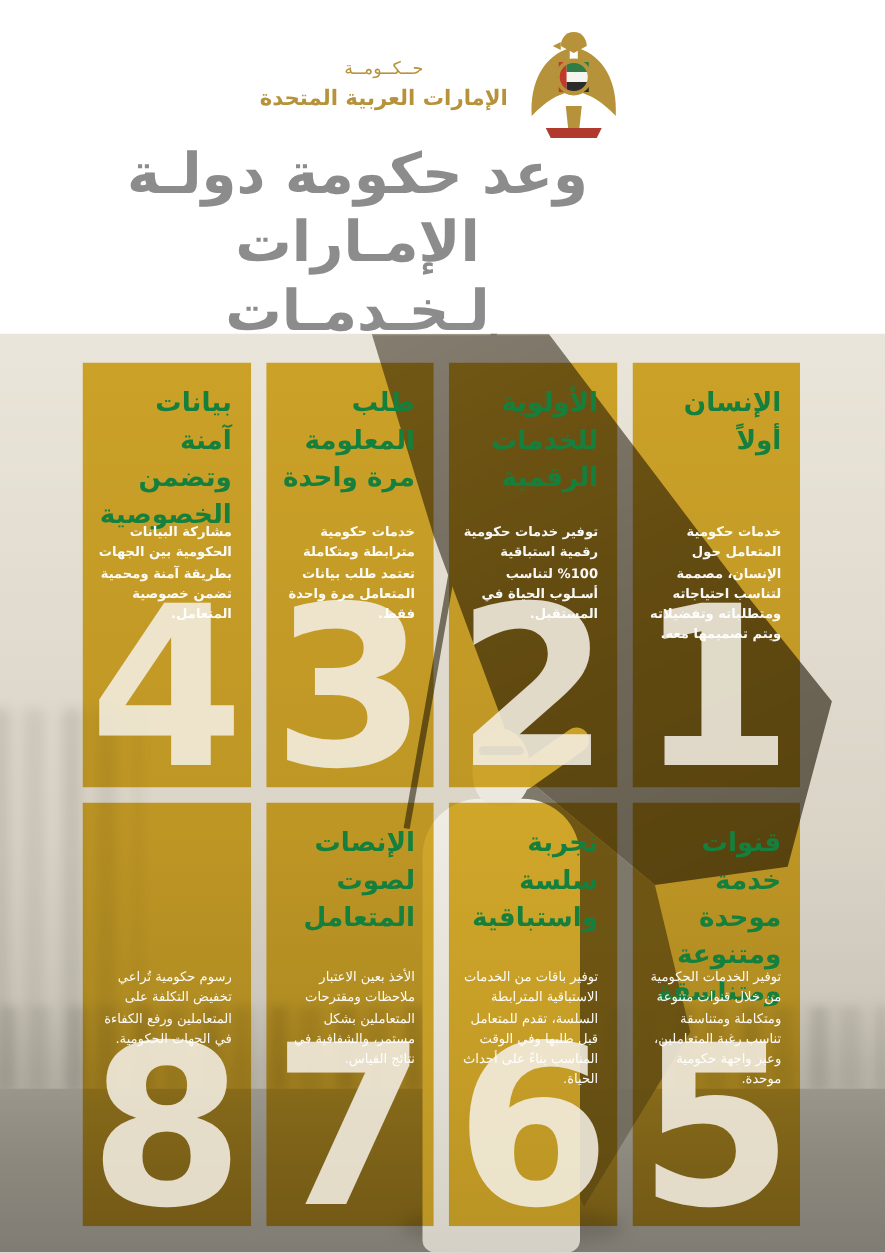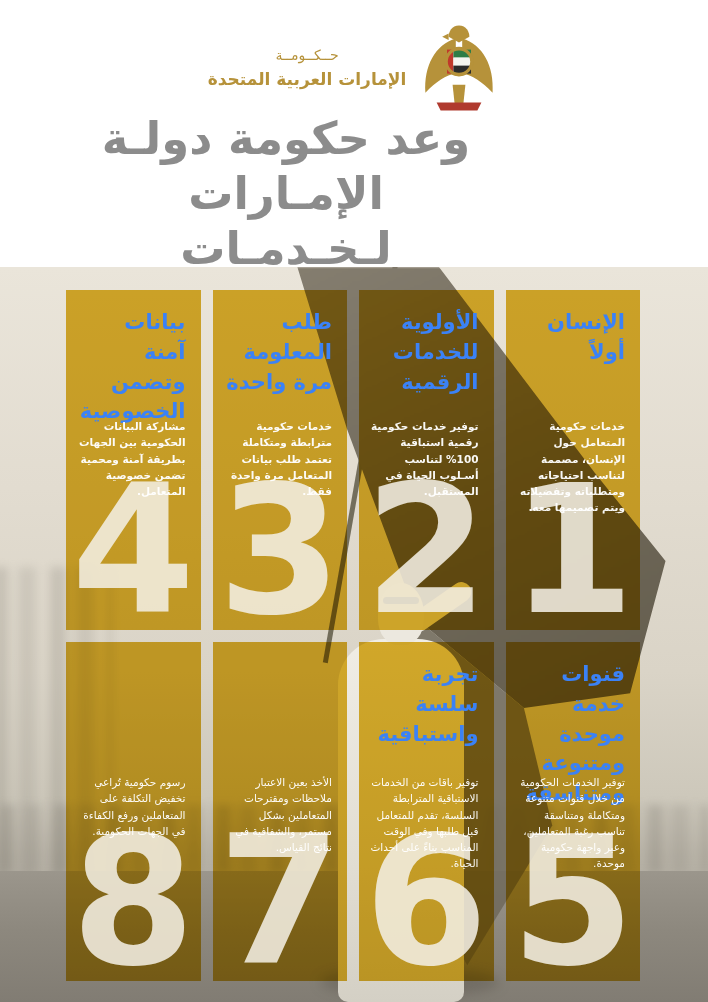--- a/index.html
+++ b/index.html
@@ -54,21 +54,21 @@
     border-radius:46px 46px 10px 10px; }
   .man-shadow { position:absolute; left:320px; top:700px; width:180px; height:30px;
     background:rgba(60,56,48,.25); border-radius:50%; filter:blur(6px); }
 
   
   .cards { position:absolute; left:66px; top:290px; width:574px; height:691px;
     display:grid; grid-template-columns:repeat(4,1fr); grid-template-rows:340px 339px;
     column-gap:12px; row-gap:12px; direction:rtl; }
   .card { position:relative; overflow:hidden; direction:rtl; }
   .card-fill { position:absolute; inset:0; background:#ddb022; opacity:.95; mix-blend-mode:multiply; }
-  .card-heading { position:relative; z-index:2; color:#3b82f6; font-weight:bold;
+  .card-heading { position:relative; z-index:2; color:#15803d; font-weight:bold;
     font-size:21px; line-height:1.42; text-align:right; padding:18px 15px 0 10px; white-space:pre-line; }
   .card-body { position:absolute; z-index:2; right:15px; left:11px; color:rgba(255,255,255,.96);
     font-size:10.5px; line-height:1.55; text-align:right; }
   .row1 .card-body { top:128px;font-weight:bold; }
   .row2 .card-body { top:132px; }
   .card-number { position:absolute; z-index:1; bottom:-10px; left:0; right:0; text-align:center;
     font-size:178px; font-weight:bold; line-height:1; color:rgba(243,238,226,.88); }
 </style>
 </head>
 <body>
@@ -159,20 +159,23 @@
   <div class="card row2">
     <div class="card-fill"></div>
     <div class="card-number">6</div>
     <div class="card-heading">تجربة سلسة
 واستباقية</div>
     <div class="card-body">توفير باقات من الخدمات الاستباقية المترابطة السلسة، تقدم للمتعامل قبل طلبها وفي الوقت المناسب بناءً على أحداث الحياة.</div>
   </div>
   <div class="card row2">
     <div class="card-fill"></div>
     <div class="card-number">7</div>
+    <div class="card-heading">الإنصات
+لصوت
+المتعامل</div>
     <div class="card-body">الأخذ بعين الاعتبار ملاحظات ومقترحات المتعاملين بشكل مستمر، والشفافية في نتائج القياس.</div>
   </div>
   <div class="card row2">
     <div class="card-fill"></div>
     <div class="card-number">8</div>
     <div class="card-body">رسوم حكومية تُراعي تخفيض التكلفة على المتعاملين ورفع الكفاءة في الجهات الحكومية.</div>
   </div>
 </div>
 
 </body></html>

